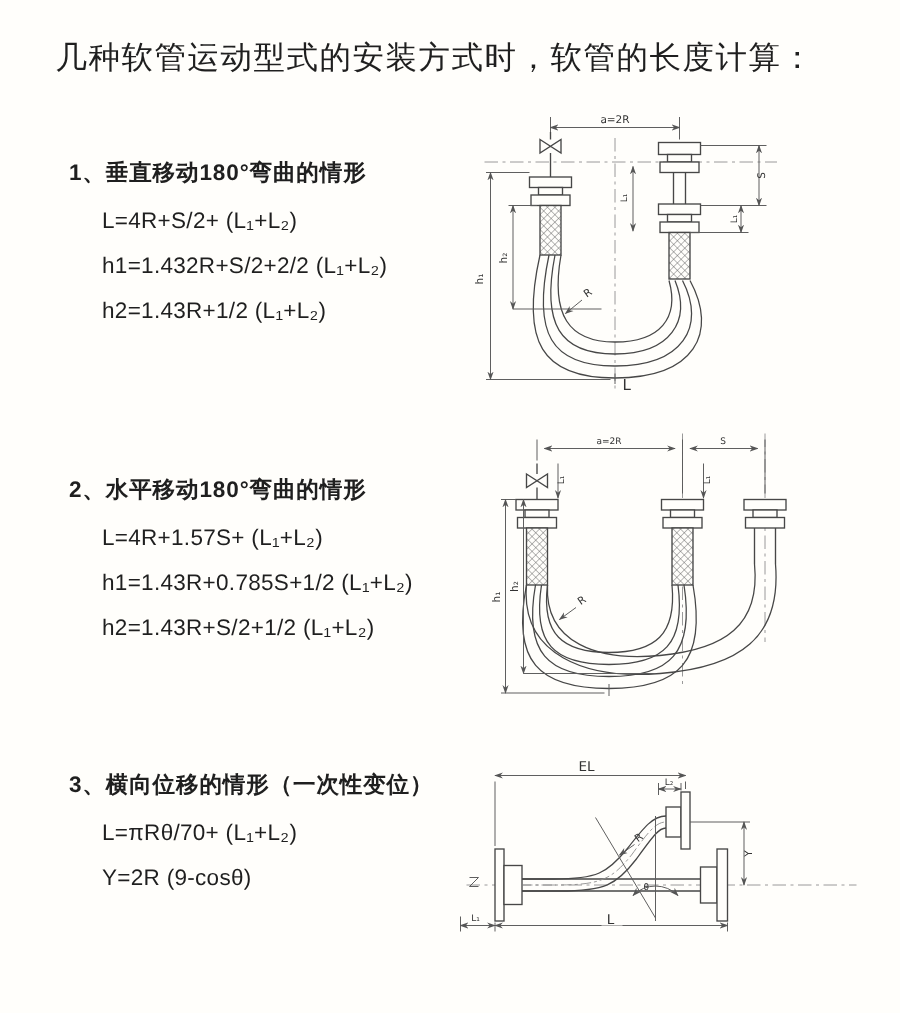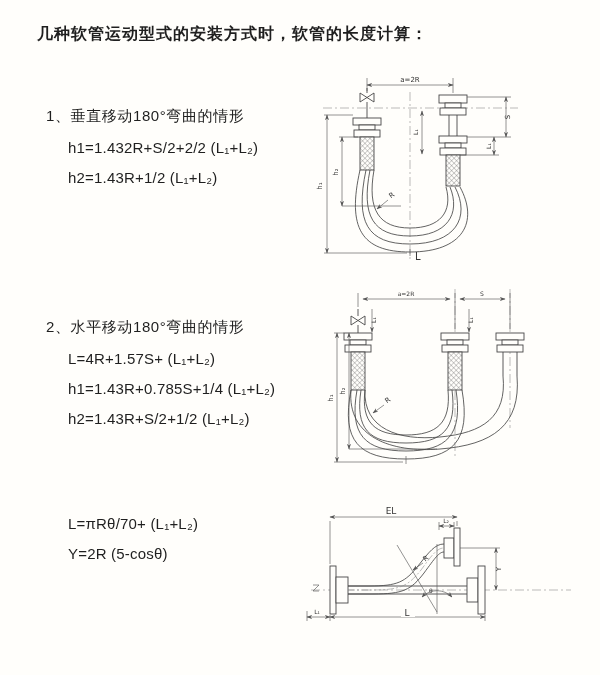--- a/index.html
+++ b/index.html
@@ -3,25 +3,25 @@
 <meta charset="utf-8">
 <style>
   html,body{margin:0;padding:0;}
   body{
     width:600px;height:675px;position:relative;overflow:hidden;
     background:#fffefb;color:#1f1f1f;
     font-family:"Liberation Sans","DejaVu Sans",sans-serif;
   }
   .page-title{
     position:absolute;left:37px;top:24px;
-    font-size:16px;font-weight:700;letter-spacing:1px;white-space:nowrap;
+    font-size:21px;font-weight:400;letter-spacing:1px;white-space:nowrap;
   }
   .section{position:absolute;left:46px;white-space:nowrap;}
   .section .heading{
-    font-size:15px;font-weight:400;letter-spacing:0.6px;line-height:18px;margin-bottom:14px;
+    font-size:15px;font-weight:700;letter-spacing:0.6px;line-height:18px;margin-bottom:14px;
   }
   .section .formula{
     font-size:15px;font-weight:500;letter-spacing:0.2px;line-height:18px;
     margin-left:22px;margin-bottom:12px;
   }
   svg{position:absolute;overflow:visible;}
   svg text{font-family:"DejaVu Sans",sans-serif;font-size:7px;fill:#333;}
   svg .lbl-lg{font-size:10px;}
   svg .lbl-md{font-size:9px;}
   svg .lbl-sm{font-size:6px;}
@@ -32,34 +32,36 @@
   svg .cl{stroke:#8f8f8f;stroke-width:0.6;fill:none;stroke-dasharray:9 3 2 3;}
   svg .cl2{stroke:#8f8f8f;stroke-width:0.6;fill:none;stroke-dasharray:7 2 2 2;}
 </style>
 </head>
 <body>
 
 <div class="page-title">几种软管运动型式的安装方式时，软管的长度计算：</div>
 
 <div class="section" style="top:107px">
   <div class="heading">1、垂直移动180°弯曲的情形</div>
+  <div class="formula">L=4R+S/2+ (L₁+L₂)</div>
   <div class="formula">h1=1.432R+S/2+2/2 (L₁+L₂)</div>
   <div class="formula">h2=1.43R+1/2 (L₁+L₂)</div>
 </div>
 
 <div class="section" style="top:318px">
   <div class="heading">2、水平移动180°弯曲的情形</div>
   <div class="formula">L=4R+1.57S+ (L₁+L₂)</div>
-  <div class="formula">h1=1.43R+0.785S+1/4 (L₁+L₂)</div>
+  <div class="formula">h1=1.43R+0.785S+1/2 (L₁+L₂)</div>
   <div class="formula">h2=1.43R+S/2+1/2 (L₁+L₂)</div>
 </div>
 
 <div class="section" style="top:515px">
+  <div class="heading">3、横向位移的情形（一次性变位）</div>
   <div class="formula">L=πRθ/70+ (L₁+L₂)</div>
-  <div class="formula">Y=2R (5-cosθ)</div>
+  <div class="formula">Y=2R (9-cosθ)</div>
 </div>
 
 <svg style="left:313px;top:66px" width="265" height="195" viewBox="0 0 265 195">
   <defs>
     <pattern id="hzA" width="3.5" height="3.5" patternUnits="userSpaceOnUse" patternTransform="rotate(45)">
       <rect width="3.5" height="3.5" fill="#fffefb"></rect>
       <line x1="0" y1="0" x2="0" y2="3.5" stroke="#666" stroke-width="0.6"></line>
       <line x1="0" y1="0" x2="3.5" y2="0" stroke="#666" stroke-width="0.6"></line>
     </pattern>
     <marker id="arrA" viewBox="0 0 10 10" refX="9" refY="5" markerWidth="9" markerHeight="9" orient="auto-start-reverse">

